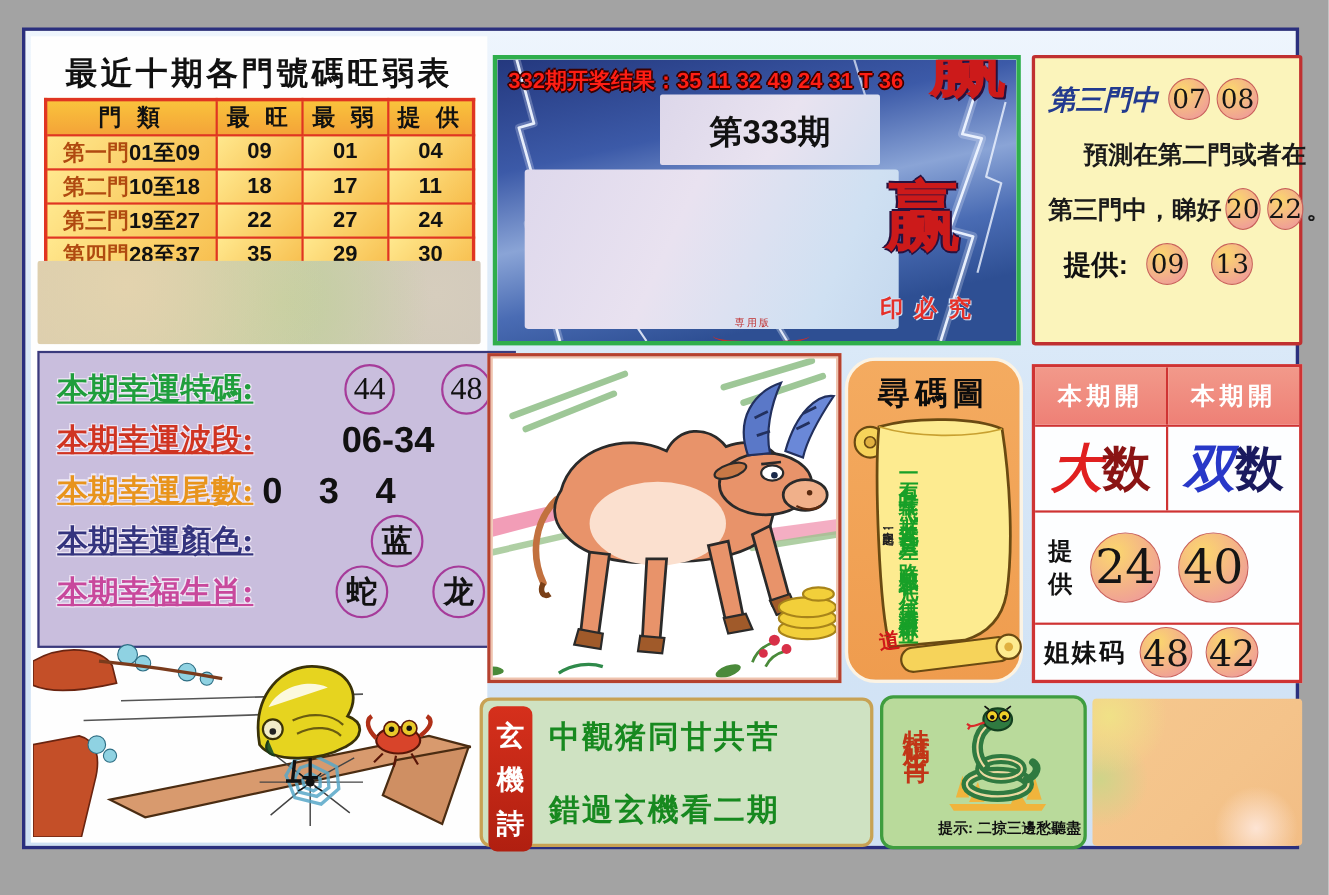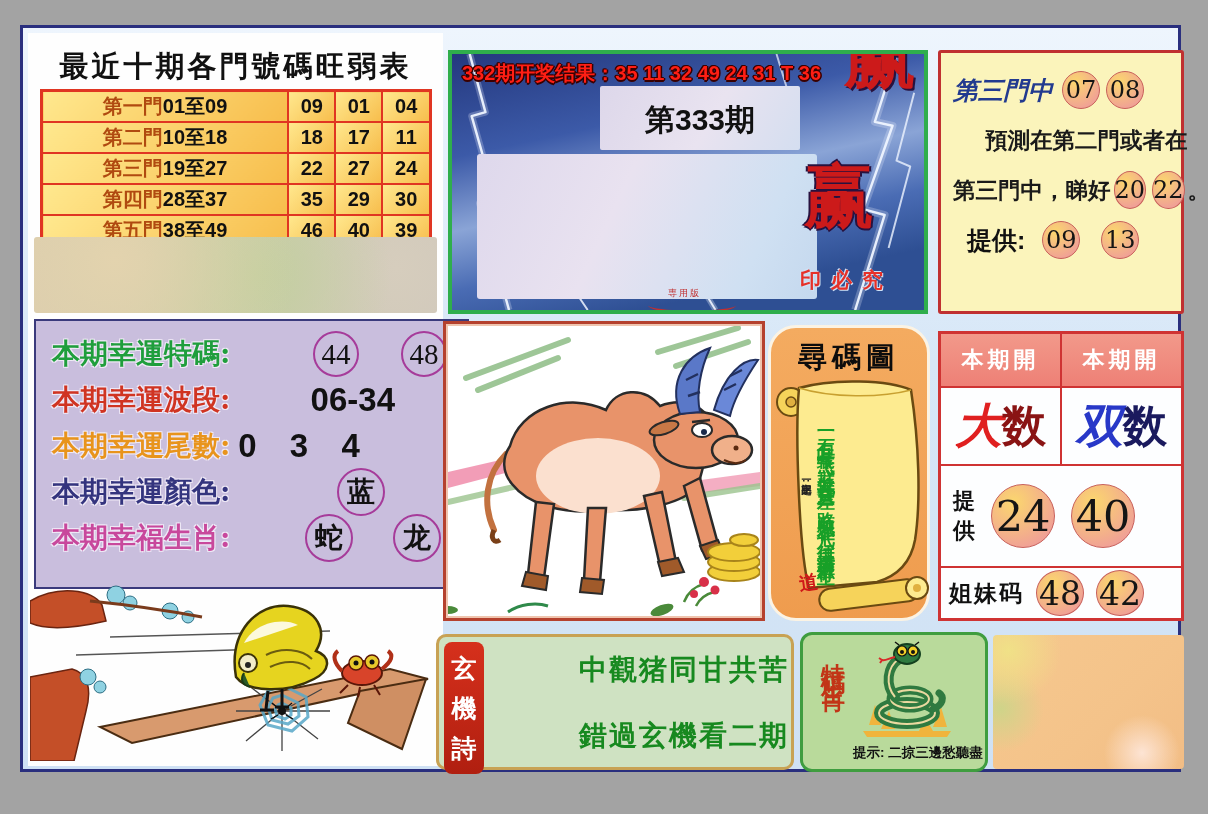--- a/index.html
+++ b/index.html
@@ -22,21 +22,21 @@
   .gate-cell{font-size:20px;} .gate-name{color:#b04a10;} .gate-range{color:#111;font-weight:bold;}
   .masked-strip{position:absolute;left:6px;top:204px;width:403px;height:76px;border-radius:3px;
     background:radial-gradient(circle at 20% 30%,#e3d3ae 0,transparent 55%),
                radial-gradient(circle at 55% 50%,#c3cf9f 0,transparent 60%),
                radial-gradient(circle at 90% 40%,#d6cdbd 0,transparent 55%),
                linear-gradient(90deg,#d9cbae,#c7cda6 50%,#cac3ba);}
   .lucky-box{position:absolute;left:6px;top:286px;width:403px;height:250px;background:#c9bedd;
     border:2px solid #3a3a7c;padding:10px 12px 6px 16px;}
   .lucky-row{display:flex;align-items:center;height:46px;}
   .lucky-label{font-family:"DejaVu Serif","Liberation Serif",serif;font-weight:bold;font-size:28px;
-    text-shadow:1px 1px 0 #efe9f6,-1px -1px 0 #efe9f6,1px -1px 0 #efe9f6,-1px 1px 0 #efe9f6;white-space:nowrap;}
+    text-shadow:1px 1px 0 #efe9f6,-1px -1px 0 #efe9f6,1px -1px 0 #efe9f6,-1px 1px 0 #efe9f6;white-space:nowrap;text-decoration:underline;}
   .lc-green{color:#1f9e3c;} .lc-red{color:#d03422;} .lc-orange{color:#e8941c;} .lc-navy{color:#34347e;} .lc-magenta{color:#c8489c;}
   .lucky-vals{display:flex;align-items:center;margin-left:auto;}
   .ring-circle{display:inline-flex;align-items:center;justify-content:center;border:2px solid #a63b9a;
     border-radius:50%;color:#111;background:transparent;}
   .ring-num{width:42px;height:42px;font-family:Liberation Serif, serif;font-size:29px;}
   .ring-word{width:44px;height:44px;font-size:28px;font-weight:bold;}
   .plain-val{font-size:33px;font-weight:bold;color:#111;}
   .left-art{position:absolute;left:2px;top:526px;width:410px;height:202px;}
 
   
@@ -111,21 +111,21 @@
   .nc-lg{width:62px;height:62px;font-size:43px;margin-left:16px;}
   .sp-sister{display:flex;align-items:center;flex:1;}
   .sp-sister-label{font-size:23px;font-weight:bold;color:#111;margin-left:8px;letter-spacing:2px;}
   .nc-md{width:46px;height:44px;font-size:33px;margin-left:12px;}
 
   
   .poem-box{left:413px;top:606px;width:358px;height:136px;background:#cfe2c2;border:3px solid #c8a254;border-radius:10px;}
   .poem-strip{position:absolute;left:5px;top:5px;width:40px;height:120px;background:linear-gradient(180deg,#d6301c,#b01f10);
     border-radius:8px;display:flex;flex-direction:column;align-items:center;justify-content:space-around;padding:6px 0;}
   .poem-strip span{color:#fff;font-weight:bold;font-size:25px;font-family:"DejaVu Serif",serif;}
-  .poem-line{position:absolute;left:60px;width:290px;text-align:right;font-weight:bold;font-size:28px;color:#17891f;letter-spacing:2px;}
+  .poem-line{position:absolute;left:60px;width:290px;text-align:left;font-weight:bold;font-size:28px;color:#17891f;letter-spacing:2px;}
   .poem-line1{top:14px;} .poem-line2{top:80px;}
 
   .zodiac-box{left:777px;top:604px;width:188px;height:140px;background:#b9da9b;border:3px solid #3f9d3f;border-radius:12px;}
   .zodiac-strip{position:absolute;left:14px;top:8px;writing-mode:vertical-rl;color:#c23517;font-weight:bold;
     font-size:24px;letter-spacing:9px;font-family:"DejaVu Serif",serif;}
   .zodiac-art{position:absolute;left:52px;top:4px;width:110px;height:100px;}
   .zodiac-hint{position:absolute;left:50px;bottom:7px;font-size:13.5px;font-weight:bold;color:#111;white-space:nowrap;}
 
   .orange-box{left:970px;top:607px;width:191px;height:134px;border-radius:4px;
     background:radial-gradient(circle at 8% 12%,#f0e187 0,transparent 25%),
@@ -137,20 +137,26 @@
 <body>
 
 <div class="canvas">
   <div class="frame">
 
     <div class="panel left-col">
       <div class="sheet-title">最近十期各門號碼旺弱表</div>
 
       <table class="hot-table">
         <tbody>
+            <tr>
+          <th class="th-cat" style="width:40%">門 類</th>
+          <th class="th-hot" style="width:20%">最 旺</th>
+          <th class="th-weak" style="width:20%">最 弱</th>
+          <th class="th-offer" style="width:20%">提 供</th>
+        </tr>
         <tr>
           <td class="gate-cell"><span class="gate-name">第一門</span><span class="gate-range">01至09</span></td>
           <td>09</td>
           <td>01</td>
           <td>04</td>
         </tr>
         <tr>
           <td class="gate-cell"><span class="gate-name">第二門</span><span class="gate-range">10至18</span></td>
           <td>18</td>
           <td>17</td>

